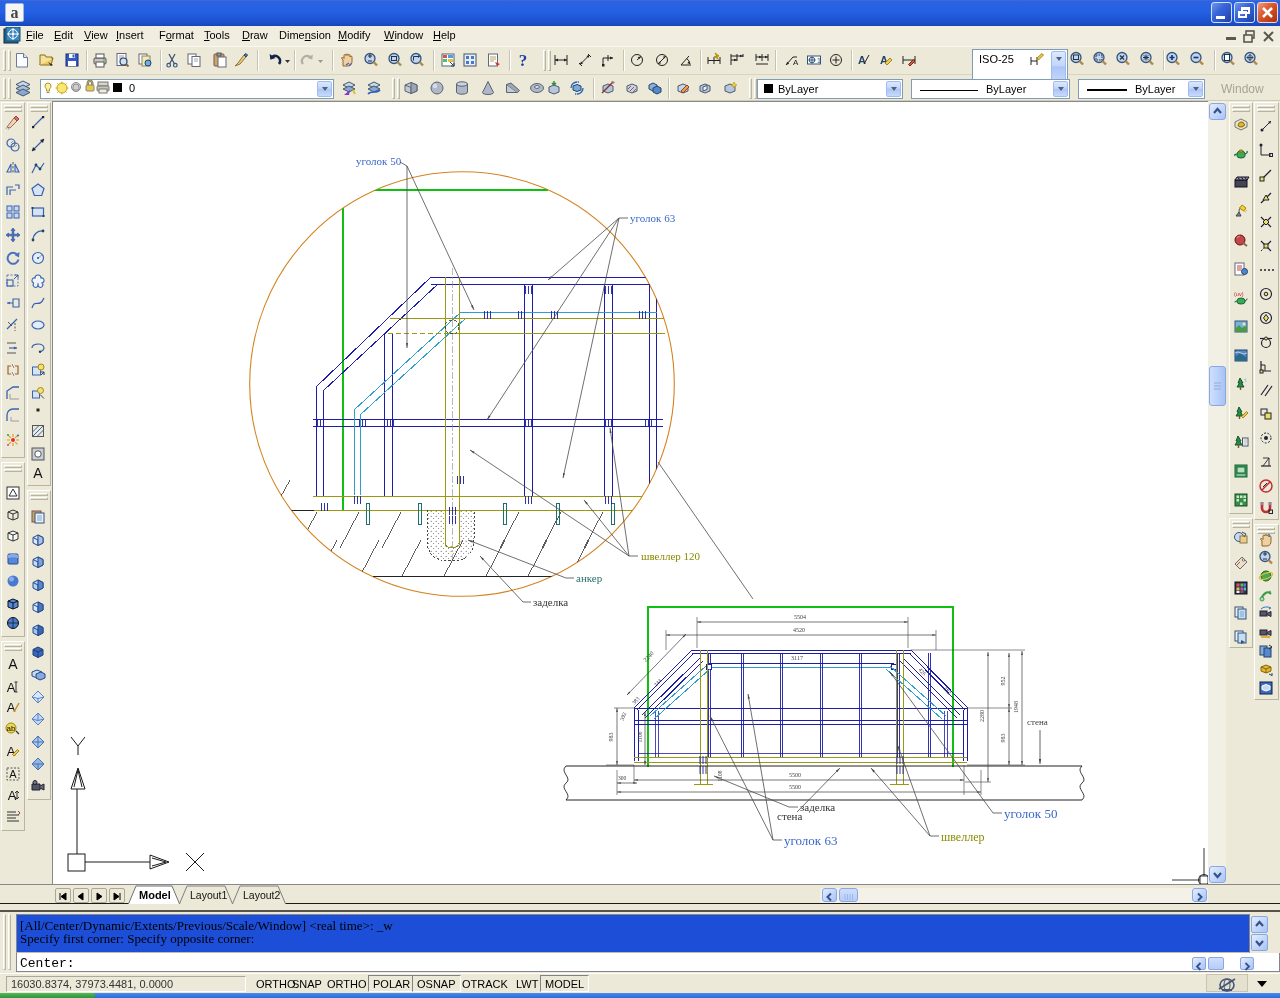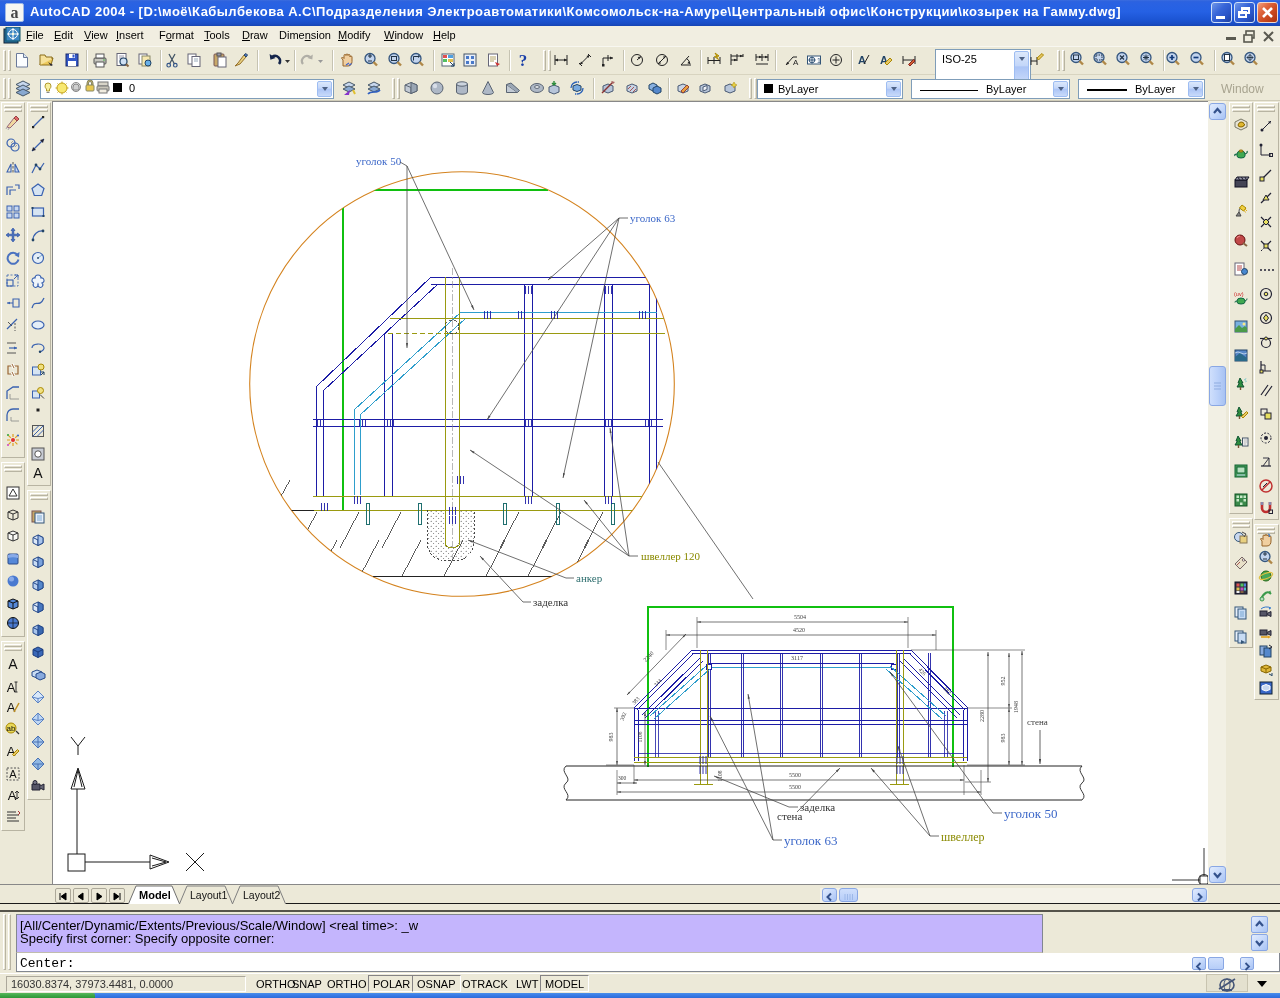--- a/index.html
+++ b/index.html
@@ -7,21 +7,20 @@
 .cbtn{position:absolute;right:1px;top:1px;bottom:1px;width:15px;border:1px solid #9ebdf2;border-radius:2px;background:linear-gradient(180deg,#dce8fb 0%,#c3d6f9 45%,#abc4f6 50%,#c8dafa 100%)}
 .cbtn:after{content:"";position:absolute;left:4px;top:5px;border-left:3.5px solid transparent;border-right:3.5px solid transparent;border-top:4px solid #4d6185}
 .gripv{position:absolute;width:3px;border-left:1px solid #fff;border-top:1px solid #fff;border-right:1px solid #b8b4a2;border-bottom:1px solid #b8b4a2;background:#e3dfcf}
 .griph{position:absolute;height:3px;border-left:1px solid #fff;border-top:1px solid #fff;border-right:1px solid #b8b4a2;border-bottom:1px solid #b8b4a2;background:#e3dfcf}
 .sep{position:absolute;width:2px;border-left:1px solid #c6c3b2;border-right:1px solid #fff}
 .sbtn{position:absolute;background:linear-gradient(135deg,#e2ecfd 0%,#c6d9fb 50%,#a8c3f4 100%);border:1px solid #89a7e4;border-radius:3px}
 </style></head><body>
 
 <div class="abs" style="left:0;top:0;width:1280px;height:26px;background:linear-gradient(180deg,#3e6fe0 0%,#2e63de 4%,#2a62e2 10%,#2561e4 45%,#1c55d4 75%,#1a4cc4 92%,#1644b2 100%)">
 <div class="abs" style="left:5px;top:3px;width:19px;height:19px;background:#f6f6f2;border:1px solid #9db8e8;border-radius:2px;text-align:center;font-family:'Liberation Serif',serif;font-size:16px;font-weight:bold;color:#444;line-height:18px">a</div>
-<div class="abs" style="left:30px;top:4px;font-size:13px;font-weight:bold;color:#fff;white-space:nowrap;letter-spacing:0.45px">AutoCAD 2004 - [D:\моё\Кабылбекова А.С\Подразделения Электроавтоматики\Комсомольск-на-Амуре\Центральный офис\Конструкции\козырек на Гамму.dwg]</div>
 <div class="abs" style="left:1211px;top:2px;width:21px;height:21px;border:1px solid #cfe0f8;border-radius:3px;background:linear-gradient(135deg,#6f96e8 0%,#3765d8 40%,#2a55c8 70%,#1e3f9f 100%)">
       <div class="abs" style="left:4px;top:13px;width:9px;height:3px;background:#fff"></div>
     </div>
 <div class="abs" style="left:1234px;top:2px;width:21px;height:21px;border:1px solid #cfe0f8;border-radius:3px;background:linear-gradient(135deg,#6f96e8 0%,#3765d8 40%,#2a55c8 70%,#1e3f9f 100%)">
  <div class="abs" style="left:6px;top:4px;width:9px;height:7px;border:2px solid #fff;border-top-width:3px"></div>
  <div class="abs" style="left:3px;top:8px;width:9px;height:7px;border:2px solid #fff;border-top-width:3px;background:linear-gradient(135deg,#5f86e0,#2a55c8)"></div>
 </div>
 <div class="abs" style="left:1257px;top:2px;width:21px;height:21px;border:1px solid #f0d8cc;border-radius:3px;background:linear-gradient(135deg,#f0a080 0%,#e06840 30%,#cc4a20 60%,#a83210 100%)">
  <svg width="19" height="19">
         <path d="M5 5 L14 14 M14 5 L5 14" stroke="#fff" stroke-width="2.6"></path>
@@ -80,21 +79,21 @@
 <div class="sep" style="left:433px;top:50px;height:21px"></div>
 <div class="sep" style="left:509px;top:50px;height:21px"></div>
 <div class="sep" style="left:623px;top:50px;height:21px"></div>
 <div class="sep" style="left:700px;top:50px;height:21px"></div>
 <div class="sep" style="left:775px;top:50px;height:21px"></div>
 <div class="sep" style="left:851px;top:50px;height:21px"></div>
 <div class="sep" style="left:1163px;top:50px;height:21px"></div>
 <div class="sep" style="left:1214px;top:50px;height:21px"></div>
 <div class="sep" style="left:593px;top:78px;height:21px"></div>
 <div class="sep" style="left:668px;top:78px;height:21px"></div>
-<div class="combo" style="left:935px;top:49px;width:96px;height:36px;padding:3px 0 0 6px">ISO-25<div class="cbtn"></div></div>
+<div class="combo" style="left:972px;top:49px;width:96px;height:36px;padding:3px 0 0 6px">ISO-25<div class="cbtn"></div></div>
 <div class="combo" style="left:40px;top:79px;width:294px;height:20px">
     <div class="cbtn"></div>
   </div>
 <div class="combo" style="left:757px;top:79px;width:146px;height:20px;padding:3px 0 0 6px"><span style="display:inline-block;width:9px;height:9px;background:#000;margin-right:5px"></span>ByLayer<div class="cbtn"></div></div>
 <div class="combo" style="left:911px;top:79px;width:159px;height:20px;padding:3px 0 0 8px"><span style="display:inline-block;width:58px;height:1px;background:#000;vertical-align:middle;margin-right:8px"></span>ByLayer<div class="cbtn"></div></div>
 <div class="combo" style="left:1078px;top:79px;width:127px;height:20px;padding:3px 0 0 8px"><span style="display:inline-block;width:40px;height:2px;background:#000;vertical-align:middle;margin-right:8px"></span>ByLayer<div class="cbtn"></div></div>
 <div class="abs" style="left:1221px;top:82px;font-size:12px;color:#a8a490">Window</div>
 
 <div class="abs" style="left:0;top:101px;width:52px;height:783px;background:#ece9d8"></div>
 <div class="abs" style="left:1226px;top:101px;width:54px;height:783px;background:#ece9d8"></div>
@@ -514,21 +513,21 @@
       <path d="M5 3 V9 M7.5 3 V9 M10 3 V9 M12.5 3 V9" stroke="#9db8e8" stroke-width="1"></path>
     </svg></div>
 <div class="sbtn" style="left:1192px;top:888px;width:15px;height:14px"><svg width="13" height="12">
       <path d="M5 2.5 L8.5 6 L5 9.5" stroke="#34528c" stroke-width="2" fill="none"></path>
     </svg></div>
 
 <div class="abs" style="left:0;top:904px;width:1280px;height:69px;background:#ece9d8"></div>
 <div class="abs" style="left:0;top:910px;width:1280px;height:2px;background:#55534a"></div>
 <div class="abs" style="left:3px;top:914px;width:3px;height:56px;border-left:1px solid #fff;border-top:1px solid #fff;border-right:1px solid #b8b4a2;border-bottom:1px solid #b8b4a2"></div>
 <div class="abs" style="left:8px;top:914px;width:3px;height:56px;border-left:1px solid #fff;border-top:1px solid #fff;border-right:1px solid #b8b4a2;border-bottom:1px solid #b8b4a2"></div>
-<div class="abs" style="left:16px;top:914px;width:1027px;height:39px;background:#c4b5fd;border:1px solid #828790;border-bottom:1px solid #c0bdad;font-family:Liberation Sans, sans-serif;font-size:13px;color:#000;line-height:13px;padding:4px 0 0 3px;white-space:pre">[All/Center/Dynamic/Extents/Previous/Scale/Window] &lt;real time&gt;: _w
+<div class="abs" style="left:16px;top:914px;width:1234px;height:39px;background:#1d4ed8;border:1px solid #828790;border-bottom:1px solid #c0bdad;font-family:Liberation Serif, serif;font-size:13px;color:#000;line-height:13px;padding:4px 0 0 3px;white-space:pre">[All/Center/Dynamic/Extents/Previous/Scale/Window] &lt;real time&gt;: _w
 Specify first corner: Specify opposite corner:</div>
 <div class="abs" style="left:16px;top:953px;width:1264px;height:19px;background:#fff;border:1px solid #828790;border-top:none;font-family:'Liberation Mono',monospace;font-size:13px;color:#000;padding:3px 0 0 3px">Center:</div>
 <div class="sbtn" style="left:1251px;top:916px;width:17px;height:17px;border-radius:2px"><svg width="15" height="15">
       <path d="M4 9 L7.5 5 L11 9" stroke="#34528c" stroke-width="2.2" fill="none"></path>
     </svg></div>
 <div class="sbtn" style="left:1251px;top:934px;width:17px;height:17px;border-radius:2px"><svg width="15" height="15">
       <path d="M4 6 L7.5 10 L11 6" stroke="#34528c" stroke-width="2.2" fill="none"></path>
     </svg></div>
 <div class="sbtn" style="left:1192px;top:957px;width:14px;height:13px;border-radius:2px"><svg width="12" height="11">
       <path d="M7.5 2 L4 5.5 L7.5 9" stroke="#34528c" stroke-width="1.8" fill="none"></path>

